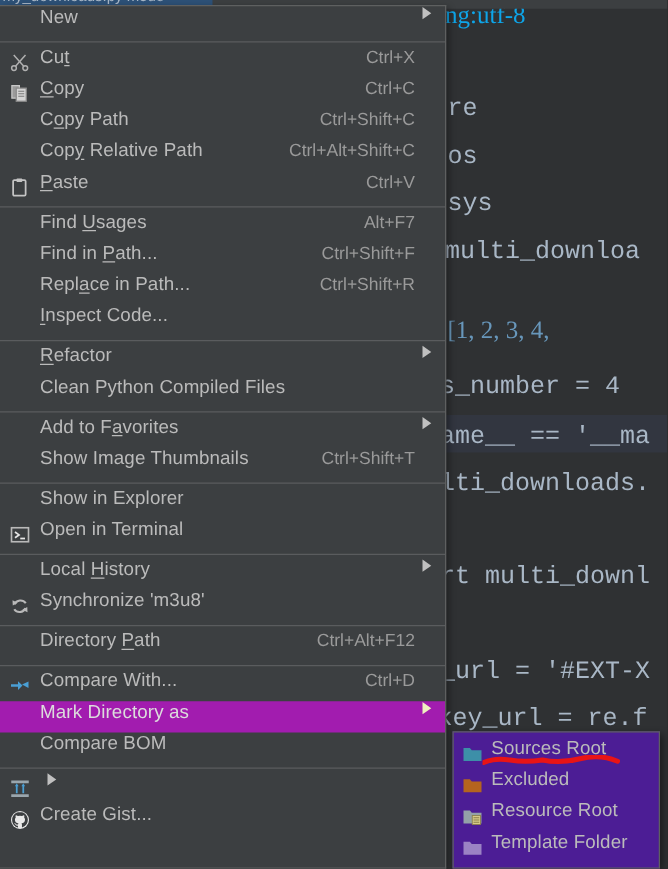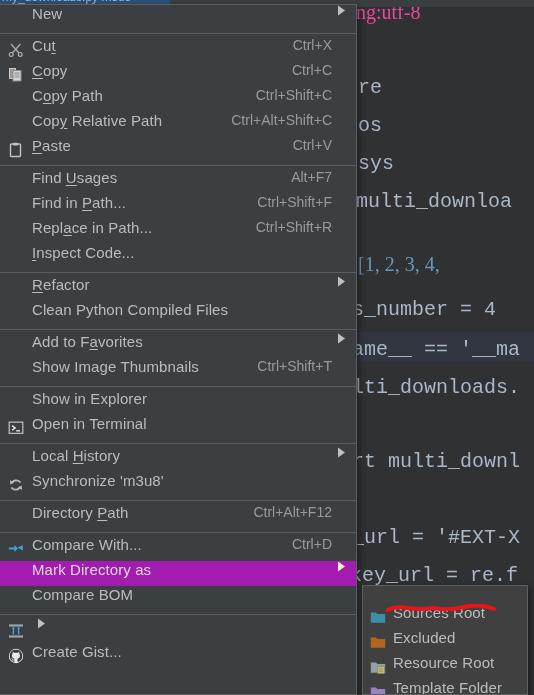--- a/index.html
+++ b/index.html
@@ -24,21 +24,21 @@
   .gutter {
     position:absolute; left:0; top:0; bottom:0; width:360px;
     background:#313335;
   }
   .code-line {
     position:absolute; left:0; white-space:pre; line-height:1;
   }
   .hl-line { position:absolute; left:0; right:0; height:30px; background:#323640; }
   .tok-num { color:#6897bb; }
   .tok-def { color:#a9b7c6;font-family:Liberation Mono, monospace; }
-  .tok-com { color:#ec4899; }
+  .tok-com { color:#0ea5e9; }
 
   
   #top-strip {
     position:absolute; left:0; top:0; width:534px; height:7px;
     background:#3c3f41; overflow:hidden;
   }
   #top-strip .tabtxt {
     position:absolute; left:2px; top:-10px;
     font-family:"Liberation Sans", sans-serif;
     font-size:12px; color:#a9b7c6; white-space:nowrap;
@@ -96,25 +96,25 @@
   .arw svg, .ic svg { display:block; }
 
   
   .mn { text-decoration:underline; text-underline-offset:2px; }
 
   
   #submenu {
     position:absolute;
     left:362px; top:585px;
     width:166px; height:110px;
-    background:#404040;
+    background:#4c1d95;
     border:1px solid #5e6060;
     box-shadow:2px 2px 6px rgba(0,0,0,.45);
     overflow:hidden;
-    padding-top:18px;
+    padding-top:4px;
   }
   #submenu .mi { height:25px; }
   #submenu .mi .ic { width:30px; min-width:30px; }
   #submenu .mi .lbl { font-size:15px; }
 
   
   #annot {
     position:absolute; left:386px; top:604px;
     width:110px; height:10px; pointer-events:none;
   }

